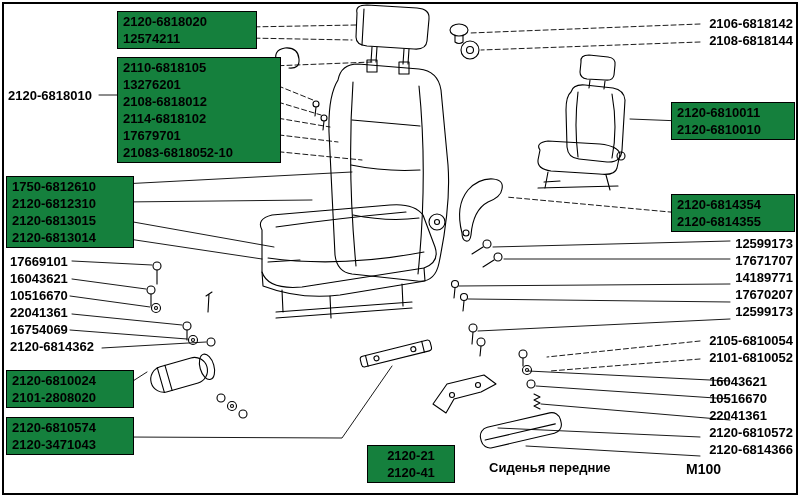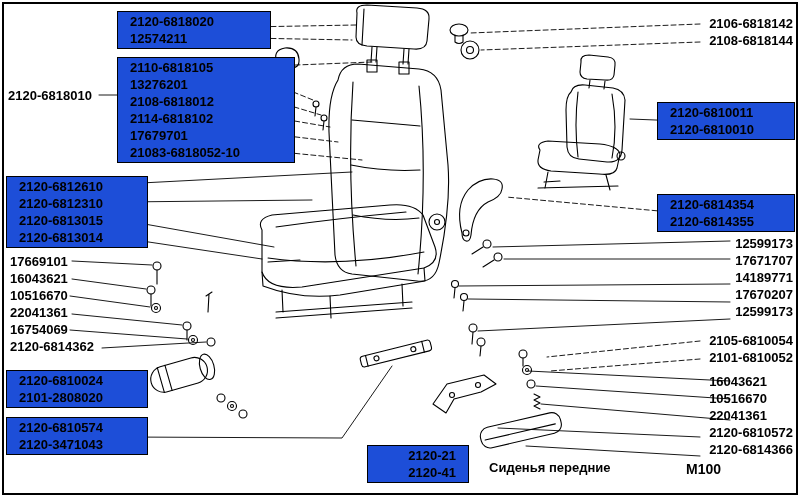--- a/index.html
+++ b/index.html
@@ -3,24 +3,24 @@
 <meta charset="utf-8">
 <style>
   html,body{margin:0;padding:0;background:#fff}
   .sheet{
     position:relative;width:800px;height:497px;background:#fff;
     font-family:"Liberation Sans",sans-serif;overflow:hidden;
   }
   .frame{position:absolute;inset:2px;border:2px solid #000;pointer-events:none;z-index:3}
   svg.art{position:absolute;left:0;top:0;width:800px;height:497px;z-index:1}
   .group{position:absolute;z-index:2}
-  .boxed{border:1.5px solid #000;padding:1px 12px;background:#1d4ed8}
+  .boxed{border:1.5px solid #000;padding:1px 5px;background:#15803d}
   .part{font-size:13px;font-weight:700;line-height:17px;white-space:nowrap;color:#000}
   .right-al{text-align:left}
-  .center-al{text-align:right}
+  .center-al{text-align:center}
   .caption{position:absolute;z-index:2;font-weight:700;color:#000;white-space:nowrap}
 </style>
 </head>
 <body>
 
 <div class="sheet">
   <div class="frame"></div>
 
   <svg class="art" viewBox="0 0 800 497">
     <g stroke="#000" fill="none" stroke-width="1.1" stroke-linecap="round" stroke-linejoin="round">
@@ -213,21 +213,21 @@
   <div class="group boxed" style="left:117px;top:57px;width:152px">
     <div class="part">2110-6818105</div>
     <div class="part">13276201</div>
     <div class="part">2108-6818012</div>
     <div class="part">2114-6818102</div>
     <div class="part">17679701</div>
     <div class="part">21083-6818052-10</div>
   </div>
 
   <div class="group boxed" style="left:6px;top:176px;width:116px">
-    <div class="part">2120-6812610</div>
+    <div class="part">1750-6812610</div>
     <div class="part">2120-6812310</div>
     <div class="part">2120-6813015</div>
     <div class="part">2120-6813014</div>
   </div>
 
   <div class="group" style="left:10px;top:253px">
     <div class="part">17669101</div>
     <div class="part">16043621</div>
     <div class="part">10516670</div>
     <div class="part">22041361</div>

